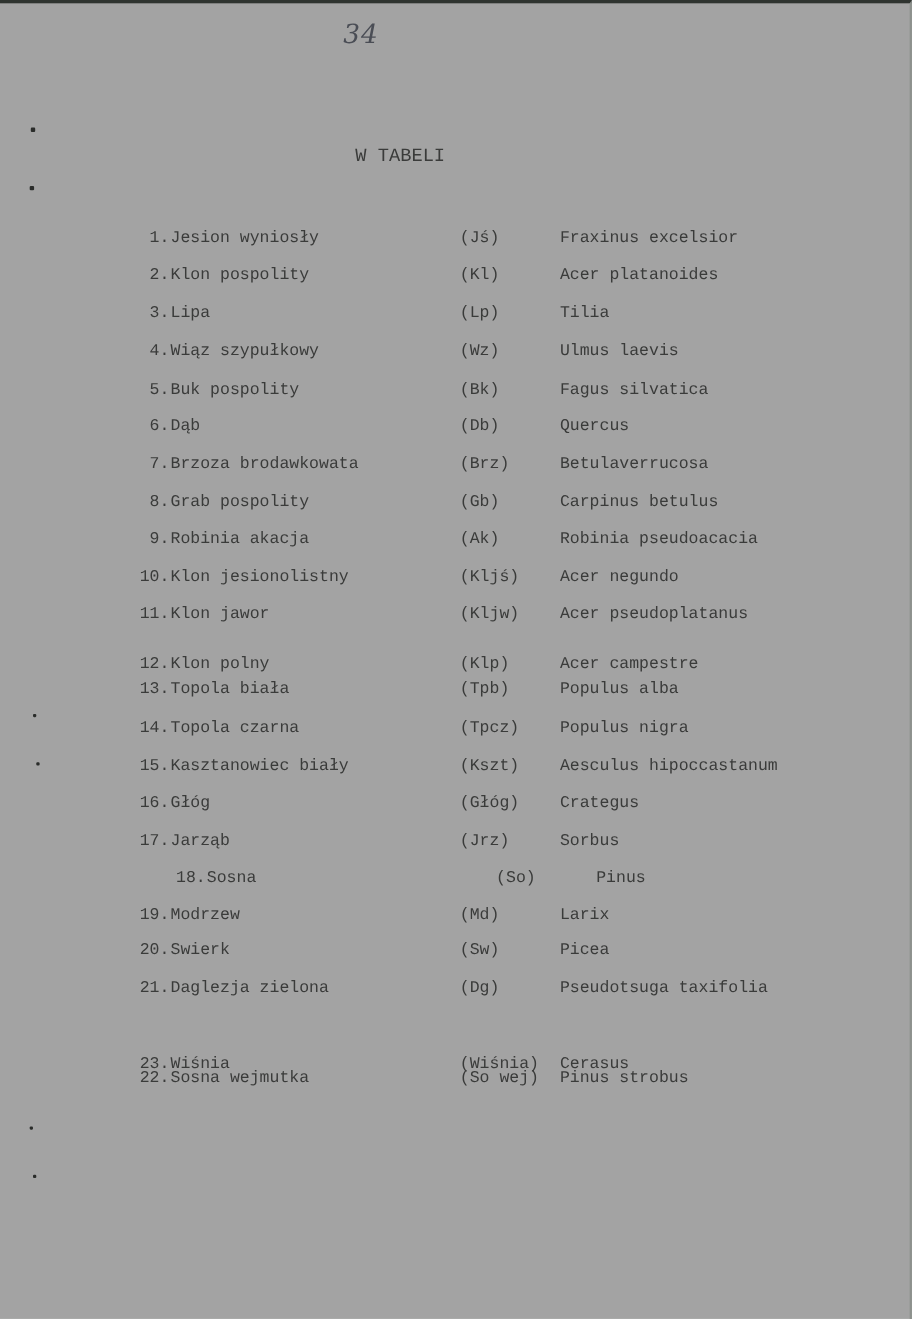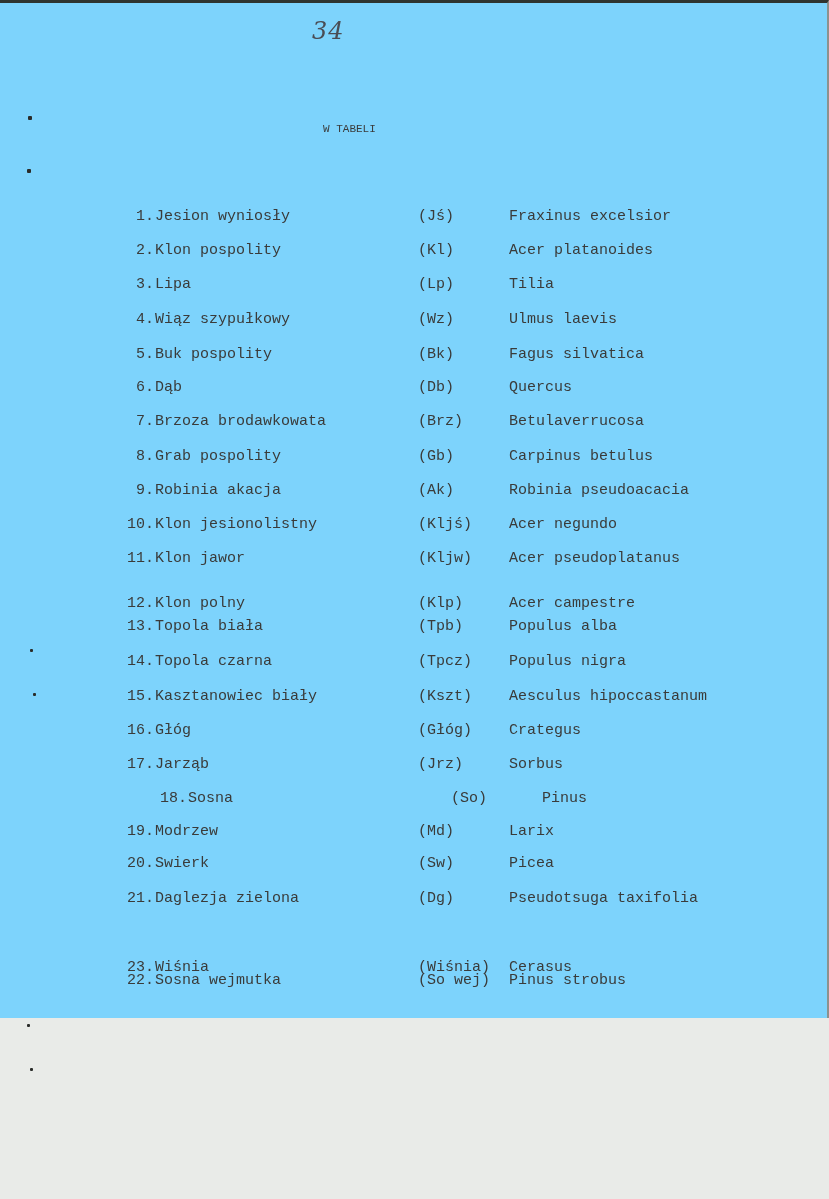--- a/index.html
+++ b/index.html
@@ -4,38 +4,38 @@
 <style>
   html, body { margin:0; padding:0; }
   body {
     width:829px; height:1199px; overflow:hidden;
     background:#e9ebe8;
     font-family:"Liberation Mono", "DejaVu Sans Mono", monospace;
     color:#3a3b3a;
     position:relative;
   }
   .page {
-    position:absolute; left:0; top:0; width:829px; height:1018px;
-    background:#7dd3fc;
+    position:absolute; left:0; top:0; width:829px; height:1199px;
+    background:#a3a3a3;
     border-top:3px solid #2f3430;
     border-right:2px solid #8d918d;
     box-sizing:border-box;
   }
   .page-number {
     position:absolute; left:312px; top:14px;
     font-family:"DejaVu Serif", serif; font-style:italic;
     font-size:24px; color:#4a4d55; letter-spacing:1px;
   }
   .title {
     position:absolute; left:254px; top:94px;
     font-size:14.5px; letter-spacing:0.2px; white-space:pre;
   }
   .subtitle {
-    position:absolute; left:323px; top:120px;
-    font-size:11px; white-space:pre;
+    position:absolute; left:323px; top:130px;
+    font-size:17px; white-space:pre;
   }
   .mark { position:absolute; width:4px; height:4px; background:#2a2c2a; border-radius:1px; }
   .row {
     position:absolute; left:0; height:20px;
     font-size:15px; white-space:pre;
   }
   .c-num { position:absolute; width:36px; text-align:right; left:118px; }
   .c-name { position:absolute; left:155px;text-align:center; }
   .c-abbr { position:absolute; left:418px; }
   .c-latin { position:absolute; left:509px; }

